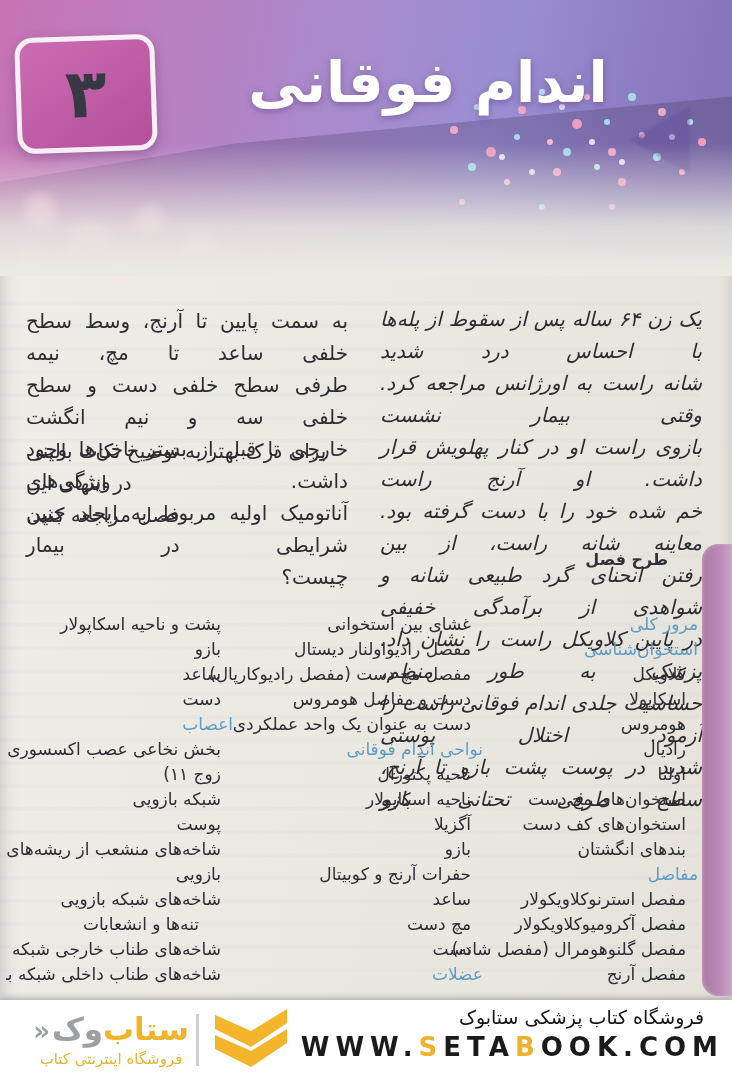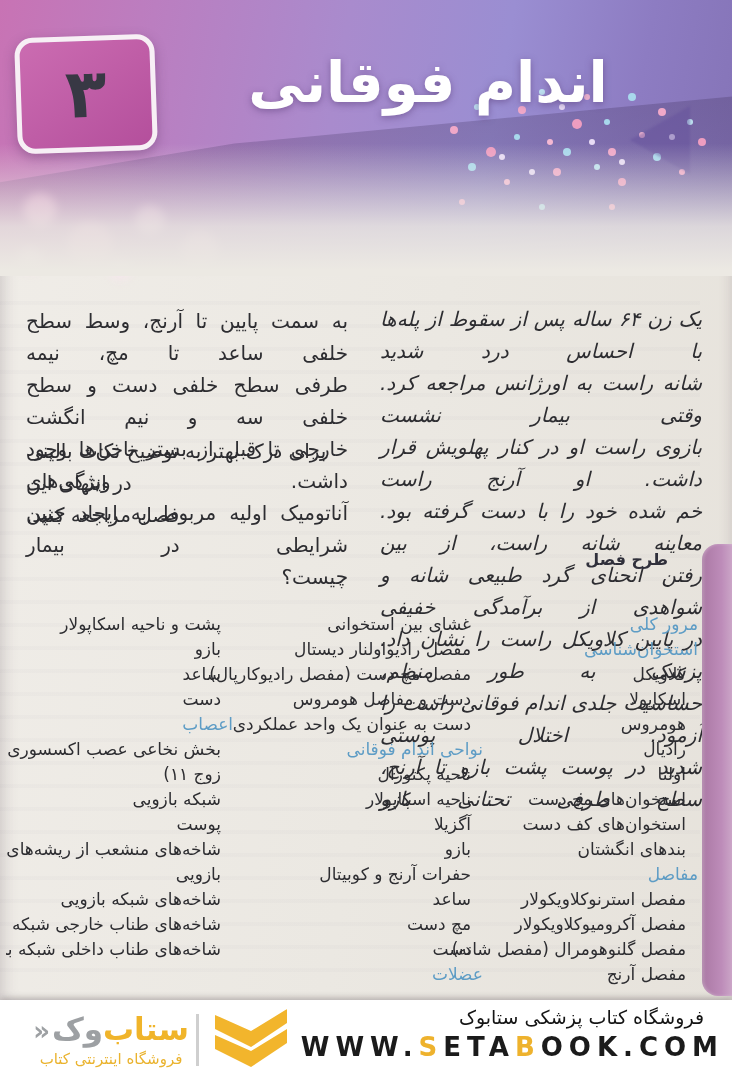--- a/index.html
+++ b/index.html
@@ -178,20 +178,21 @@
         <div class="item">ساعد</div>
         <div class="item">دست</div>
         <div class="item sec">اعصاب</div>
         <div class="item">بخش نخاعی عصب اکسسوری (عصب
 زوج ۱۱)</div>
         <div class="item">شبکه بازویی</div>
         <div class="item">پوست</div>
         <div class="item">شاخه‌های منشعب از ریشه‌های شبکه
 بازویی</div>
         <div class="item">شاخه‌های شبکه بازویی</div>
+        <div class="item sub">تنه‌ها و انشعابات</div>
         <div class="item">شاخه‌های طناب خارجی شبکه بازویی</div>
         <div class="item">شاخه‌های طناب داخلی شبکه بازویی</div>
       </div>
 
     </div>
   </div>
 
   <div class="footer">
     <div class="store-name">فروشگاه کتاب پزشکی ستابوک</div>
     <div class="site-url"><span>WWW.</span><span class="gold">S</span><span>ETA</span><span class="gold">B</span><span>OOK.COM</span></div>

